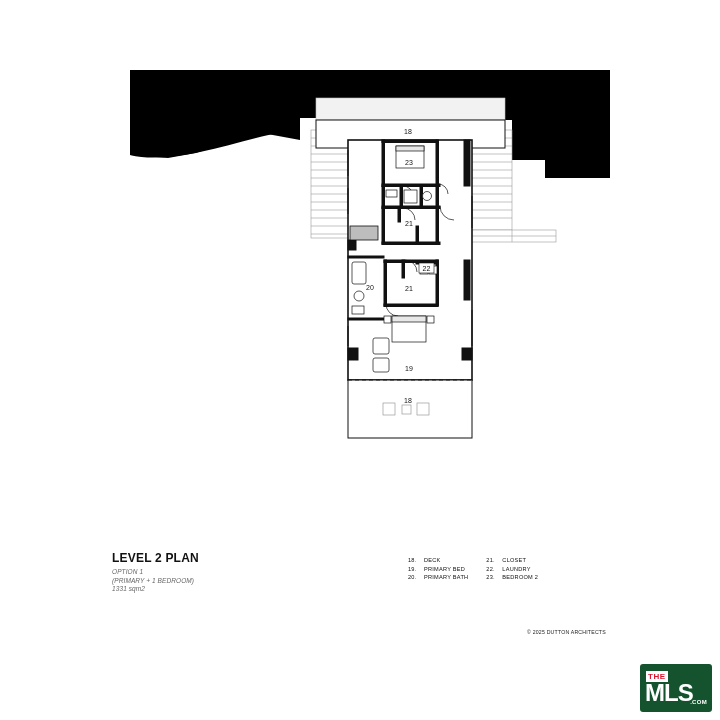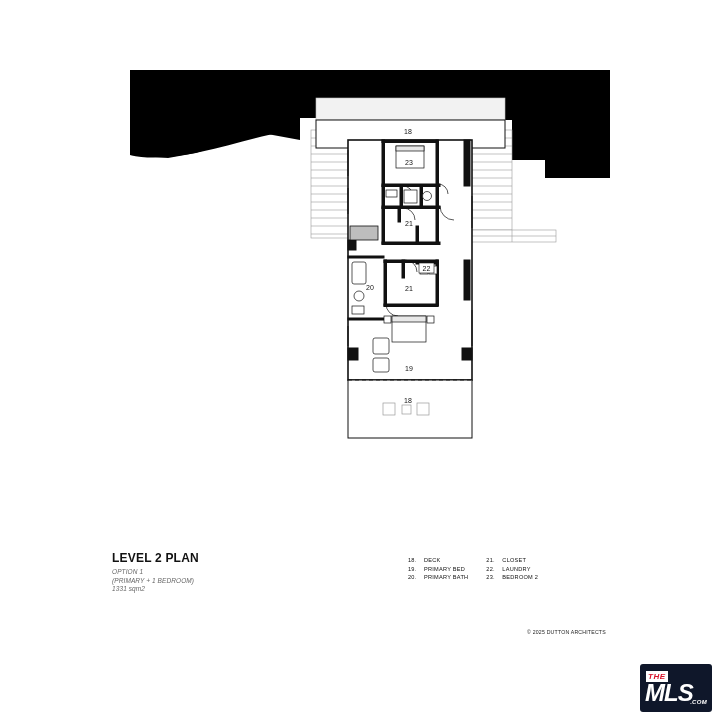--- a/index.html
+++ b/index.html
@@ -82,24 +82,23 @@
     letter-spacing: 0.2px;
   }
 
   
   #mls-logo {
     position: absolute;
     right: 8px;
     bottom: 8px;
     width: 72px;
     height: 48px;
-    background: #0f172a;
+    background: #14532d;
     border-radius: 3px;
     overflow: hidden;
-    font-style: italic;
   }
   #mls-logo .the-box {
     position: absolute;
     left: 6px;
     top: 7px;
     background: #ffffff;
     color: #d8142c;
     font-weight: bold;
     font-size: 8px;
     line-height: 9px;

